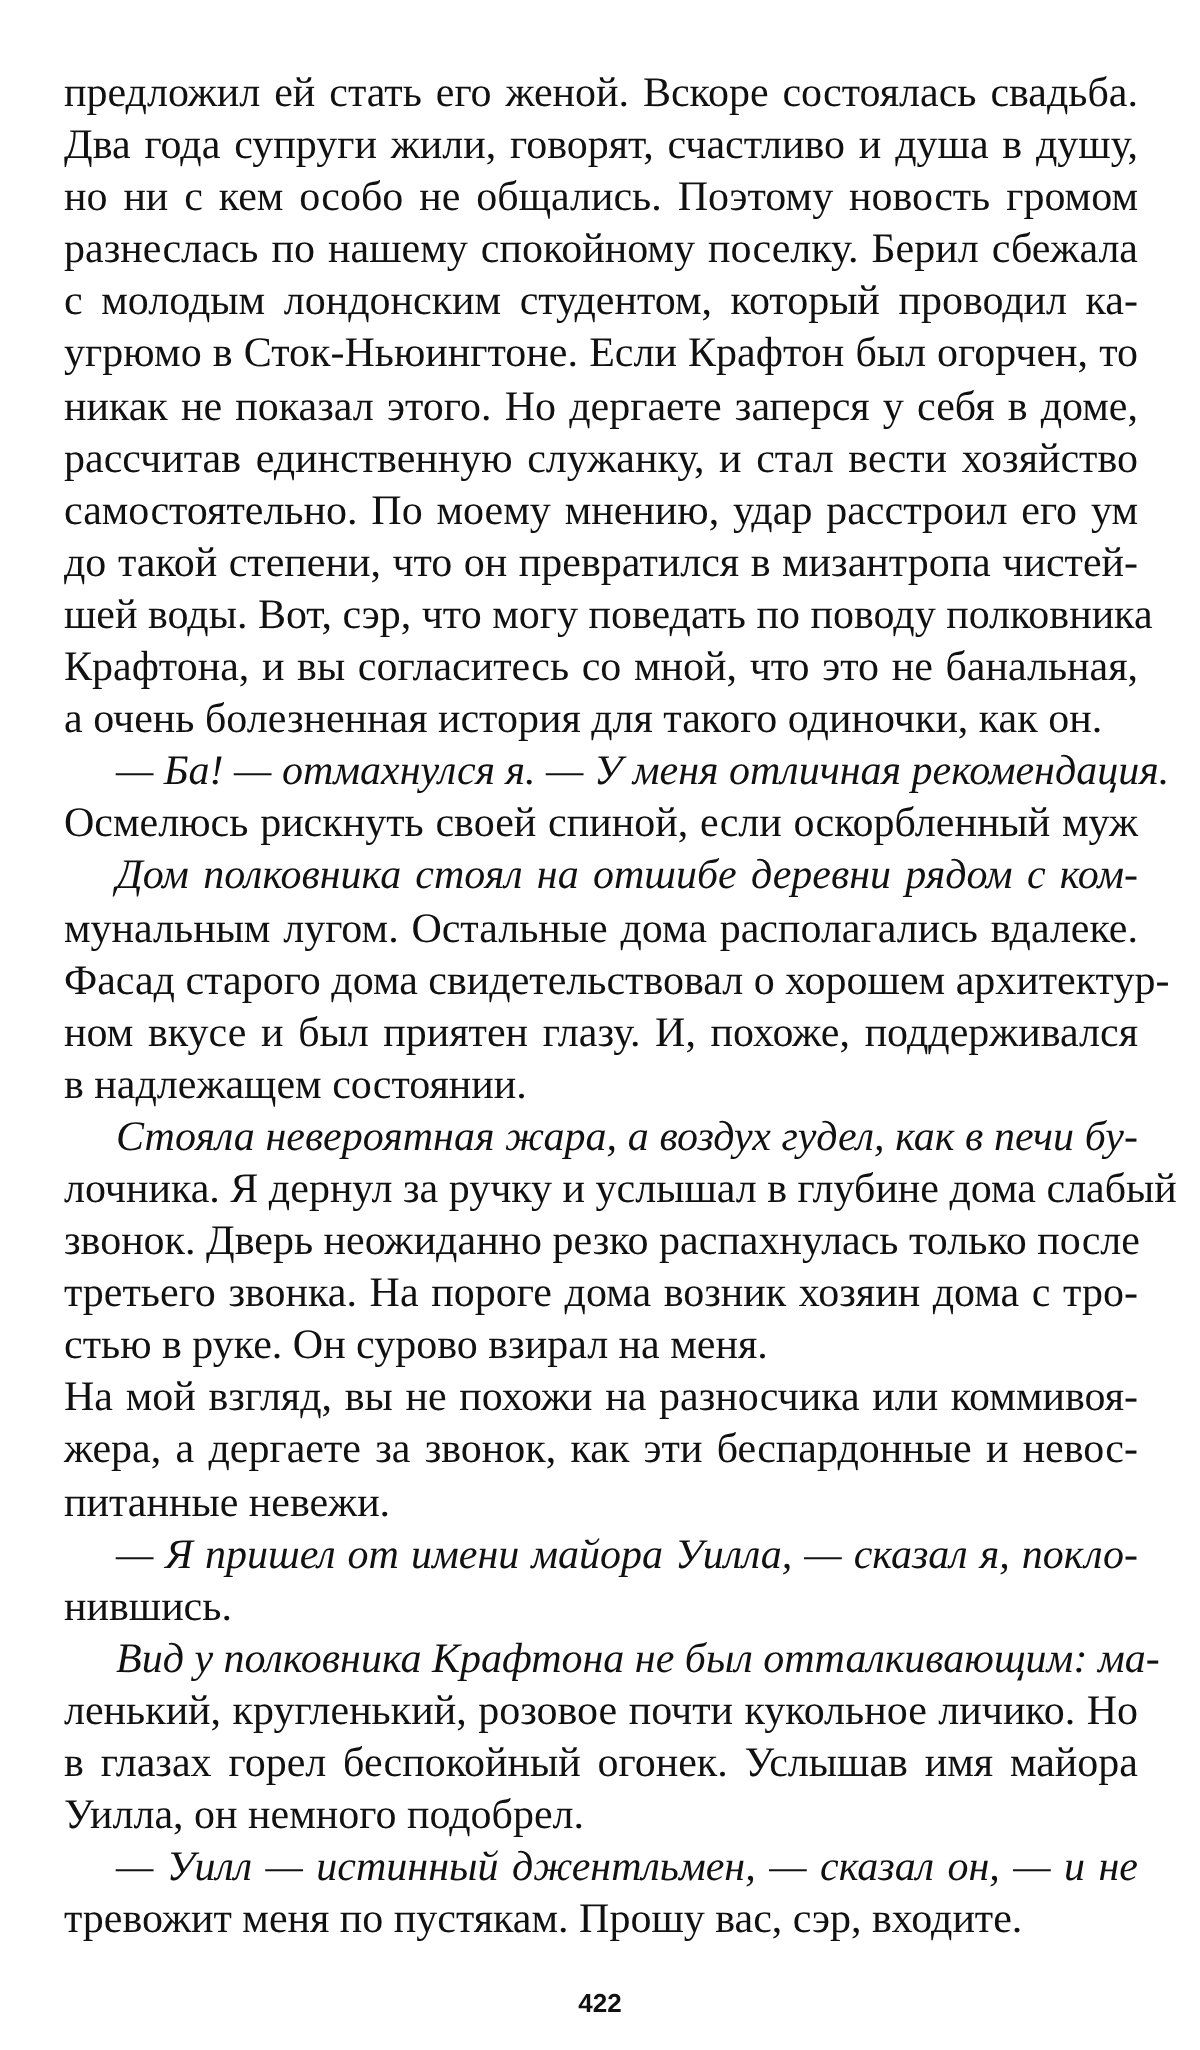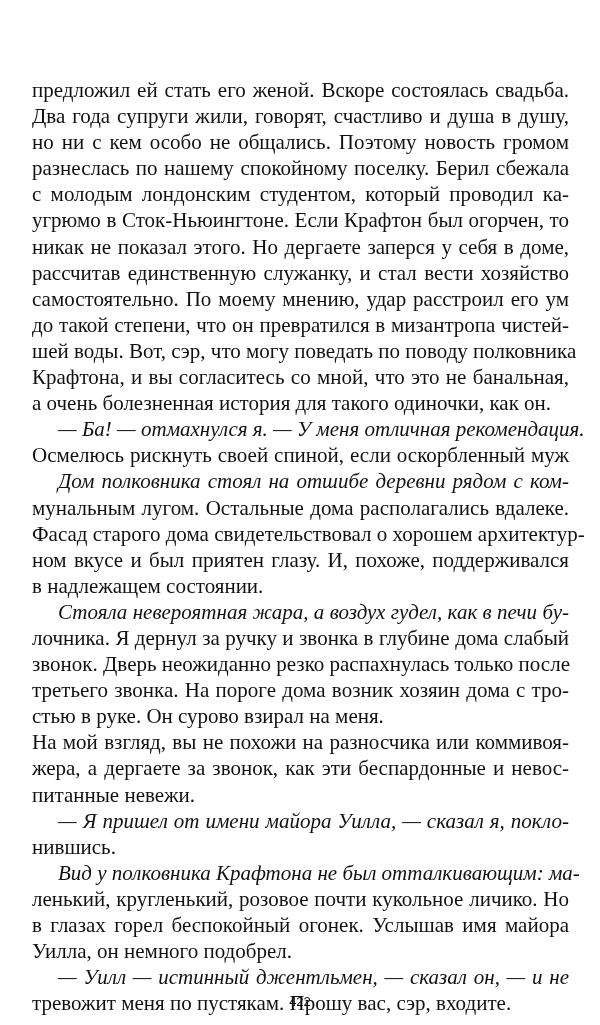--- a/index.html
+++ b/index.html
@@ -2,28 +2,27 @@
 <html><head>
 <meta charset="utf-8">
 <style>
   html, body { margin: 0; padding: 0; background: #ffffff; }
   body { width: 600px; height: 1025px; position: relative; overflow: hidden; }
   .page {
     position: absolute; left: 32px; top: 33px; width: 537px;
     font-family: "Liberation Serif", serif;
     font-size: 21px; line-height: 26.1px; color: #111111;
     text-align: justify;
-    margin-top: 44px;
   }
   .line { display: block; white-space: nowrap; text-align-last: justify; text-align: justify; height: 26.1px; overflow: visible; }
   .line.last { text-align-last: left; }
   .line.indent { padding-left: 26px; font-style: italic; }
   .folio {
     position: absolute; left: 0; width: 600px; top: 994px; text-align: center;
-    font-family: "Liberation Sans", sans-serif; font-weight: normal; font-size: 13px; color: #111111;
+    font-family: "Liberation Sans", sans-serif; font-weight: bold; font-size: 13px; color: #111111;
   }
 </style>
 </head>
 <body>
 
 <div class="page" id="page-body">
     <span class="line">предложил ей стать его женой. Вскоре состоялась свадьба.</span>
     <span class="line">Два года супруги жили, говорят, счастливо и душа в душу,</span>
     <span class="line">но ни с кем особо не общались. Поэтому новость громом</span>
     <span class="line">разнеслась по нашему спокойному поселку. Берил сбежала</span>
@@ -37,21 +36,21 @@
     <span class="line">Крафтона, и вы согласитесь со мной, что это не банальная,</span>
     <span class="line last">а очень болезненная история для такого одиночки, как он.</span>
     <span class="line indent">— Ба! — отмахнулся я. — У меня отличная рекомендация.</span>
     <span class="line">Осмелюсь рискнуть своей спиной, если оскорбленный муж</span>
     <span class="line indent">Дом полковника стоял на отшибе деревни рядом с ком-</span>
     <span class="line">мунальным лугом. Остальные дома располагались вдалеке.</span>
     <span class="line">Фасад старого дома свидетельствовал о хорошем архитектур-</span>
     <span class="line">ном вкусе и был приятен глазу. И, похоже, поддерживался</span>
     <span class="line last">в надлежащем состоянии.</span>
     <span class="line indent">Стояла невероятная жара, а воздух гудел, как в печи бу-</span>
-    <span class="line">лочника. Я дернул за ручку и звонка в глубине дома слабый</span>
+    <span class="line">лочника. Я дернул за ручку и услышал в глубине дома слабый</span>
     <span class="line">звонок. Дверь неожиданно резко распахнулась только после</span>
     <span class="line">третьего звонка. На пороге дома возник хозяин дома с тро-</span>
     <span class="line last">стью в руке. Он сурово взирал на меня.</span>
     <span class="line">На мой взгляд, вы не похожи на разносчика или коммивоя-</span>
     <span class="line">жера, а дергаете за звонок, как эти беспардонные и невос-</span>
     <span class="line last">питанные невежи.</span>
     <span class="line indent">— Я пришел от имени майора Уилла, — сказал я, покло-</span>
     <span class="line last">нившись.</span>
     <span class="line indent">Вид у полковника Крафтона не был отталкивающим: ма-</span>
     <span class="line">ленький, кругленький, розовое почти кукольное личико. Но</span>

